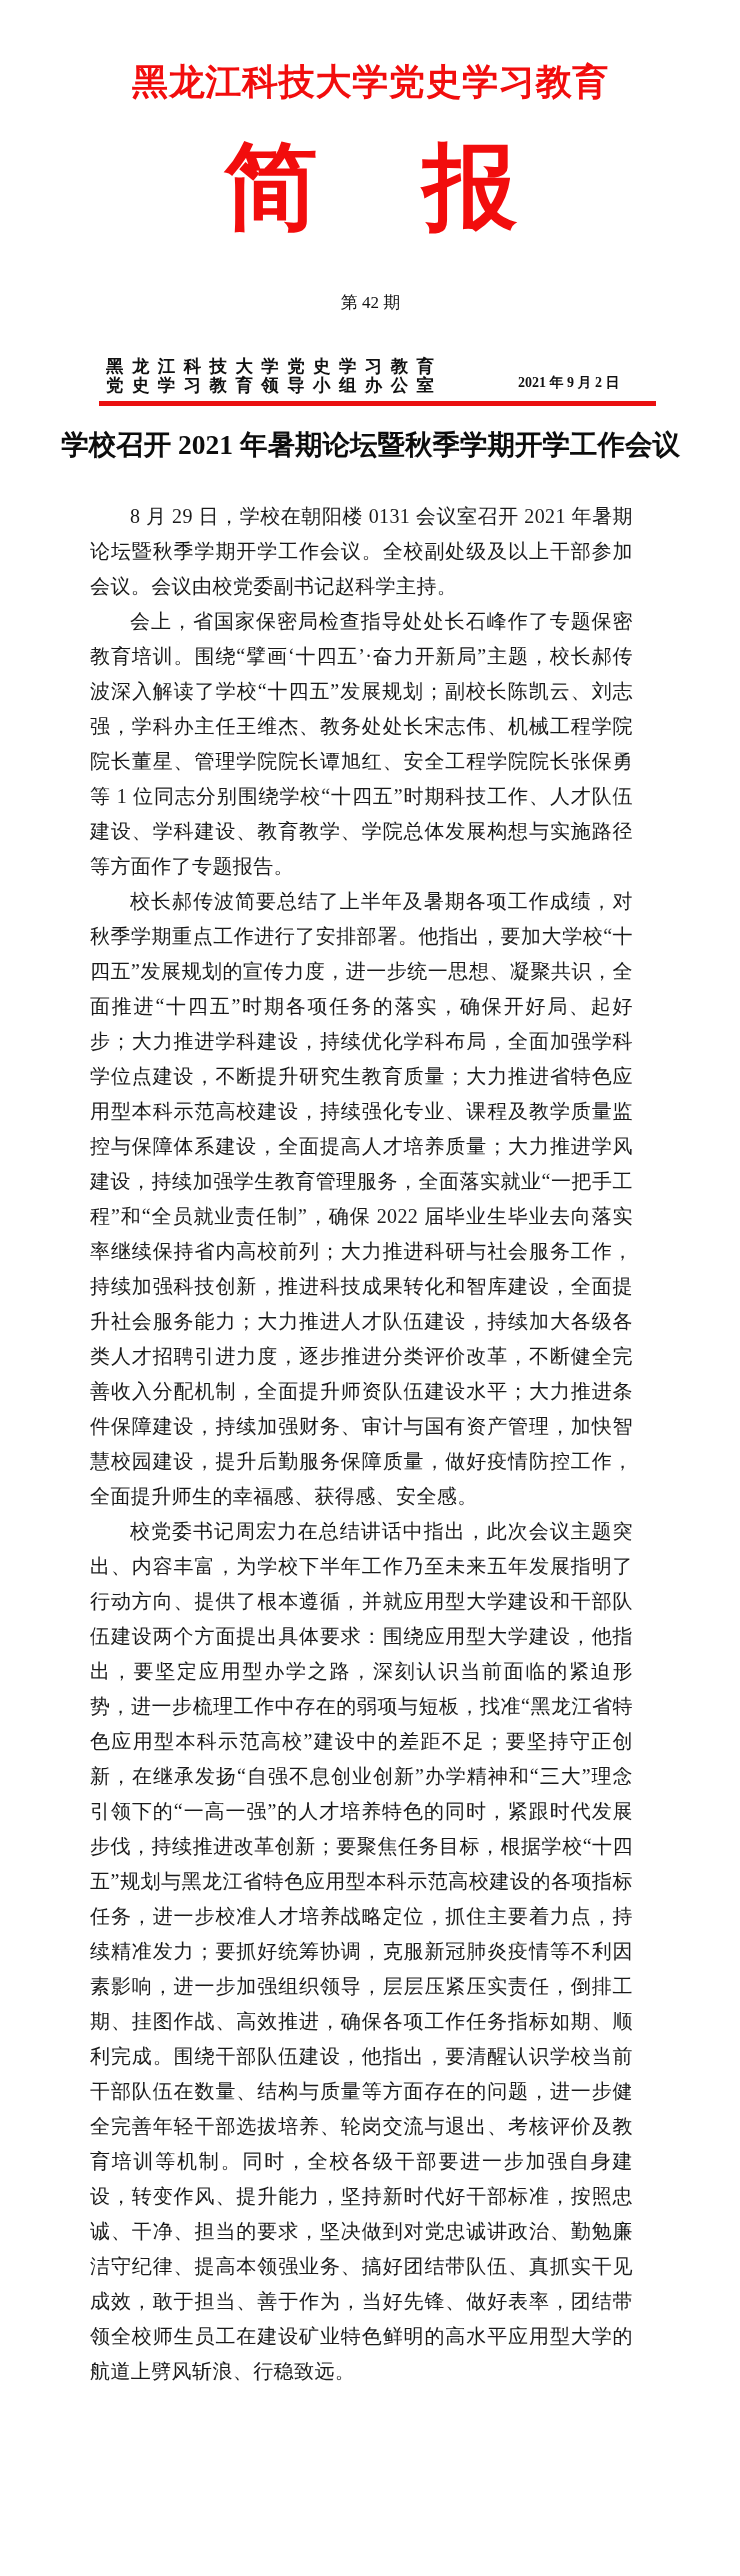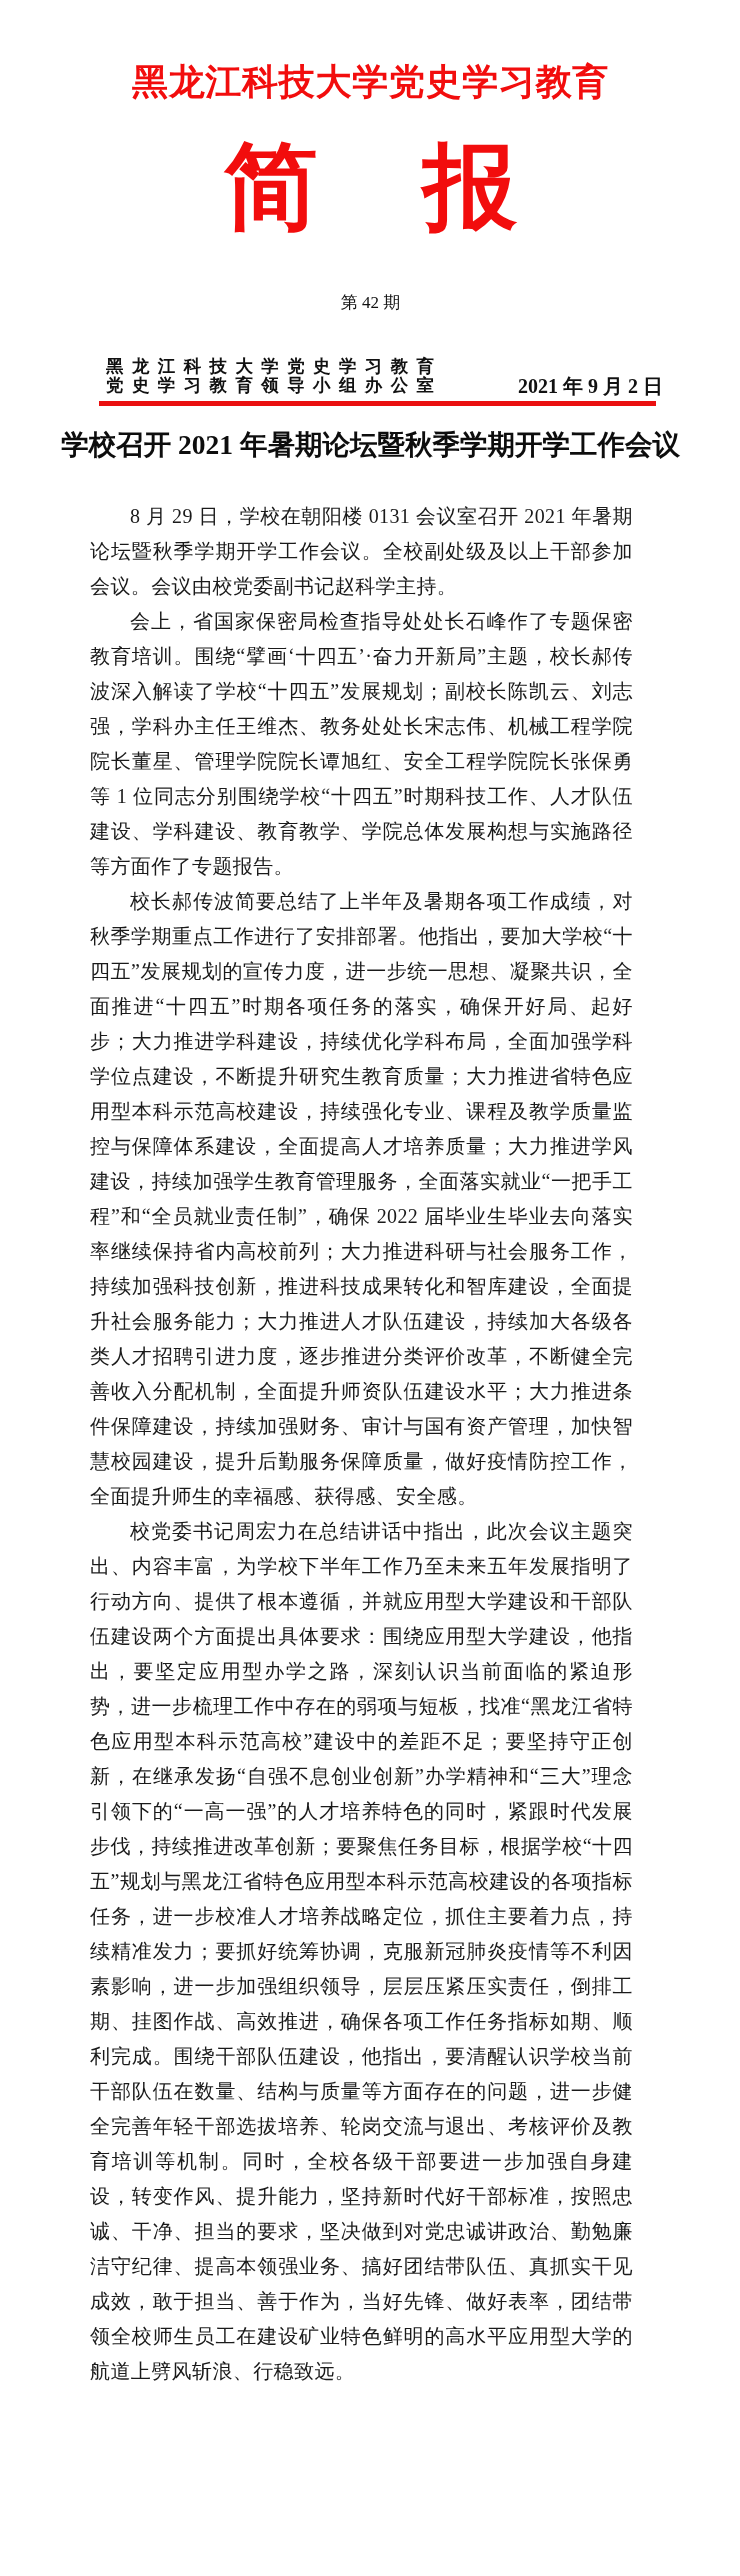--- a/index.html
+++ b/index.html
@@ -69,21 +69,21 @@
   }
   .publisher-line {
     text-align: justify;
     text-align-last: justify;
     -moz-text-align-last: justify;
   }
   .issue-date {
     position: absolute;
     top: 375px;
     left: 518px;
-    font-size: 20px;
+    font-size: 14px;
     font-weight: bold;
     line-height: 1.1;
     color: #111111;
     white-space: nowrap;
   }
   .red-rule {
     position: absolute;
     top: 401px;
     left: 99px;
     width: 557px;

